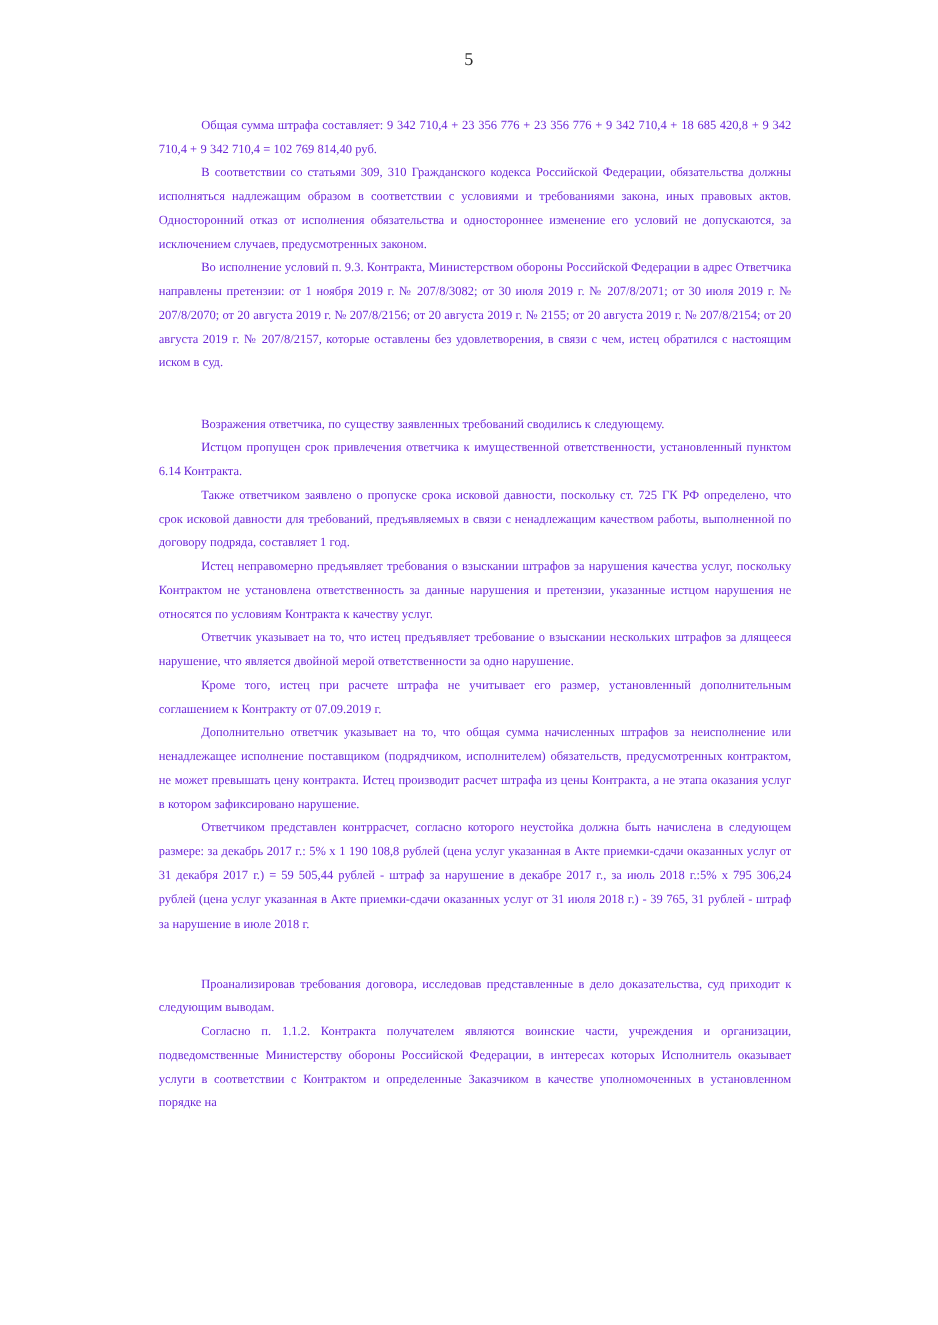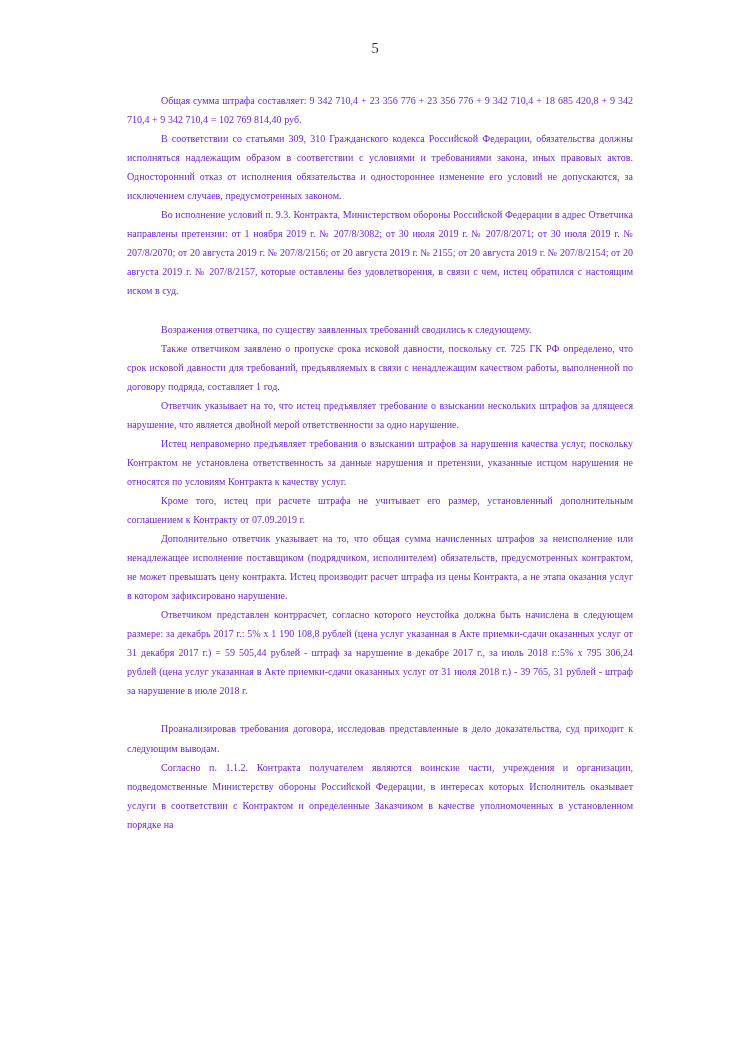--- a/index.html
+++ b/index.html
@@ -43,46 +43,47 @@
     font-size: 10px;
     line-height: 19.05px;
     text-align: justify;
     text-justify: inter-word;
     text-indent: 34px;
     color: #6d28d9;
     hyphens: none;
     word-spacing: 0.1px;
   }
   p.para.gap-before {
-    margin-top: 19px;
+    margin-top: 29px;
   }
 </style>
 </head>
 <body>
 
 <div class="page">
 
   <div class="page-number">5</div>
 
   <div class="body-area">
 
     <p class="para">Общая сумма штрафа составляет: 9 342 710,4 + 23 356 776 + 23 356 776 + 9 342 710,4 + 18 685 420,8 + 9 342 710,4 + 9 342 710,4 = 102 769 814,40 руб.</p>
 
     <p class="para">В соответствии со статьями 309, 310 Гражданского кодекса Российской Федерации, обязательства должны исполняться надлежащим образом в соответствии с условиями и требованиями закона, иных правовых актов. Односторонний отказ от исполнения обязательства и одностороннее изменение его условий не допускаются, за исключением случаев, предусмотренных законом.</p>
 
     <p class="para">Во исполнение условий п. 9.3. Контракта, Министерством обороны Российской Федерации в адрес Ответчика направлены претензии: от 1 ноября 2019 г. № 207/8/3082; от 30 июля 2019 г. № 207/8/2071; от 30 июля 2019 г. № 207/8/2070; от 20 августа 2019 г. № 207/8/2156; от 20 августа 2019 г. № 2155; от 20 августа 2019 г. № 207/8/2154; от 20 августа 2019 г. № 207/8/2157, которые оставлены без удовлетворения, в связи с чем, истец обратился с настоящим иском в суд.</p>
 
     <p class="para gap-before">Возражения ответчика, по существу заявленных требований сводились к следующему.</p>
 
+    <p class="para">Истцом пропущен срок привлечения ответчика к имущественной ответственности, установленный пунктом 6.14 Контракта.</p>
 
     <p class="para">Также ответчиком заявлено о пропуске срока исковой давности, поскольку ст. 725 ГК РФ определено, что срок исковой давности для требований, предъявляемых в связи с ненадлежащим качеством работы, выполненной по договору подряда, составляет 1 год.</p>
 
+    <p class="para">Истец неправомерно предъявляет требования о взыскании штрафов за нарушения качества услуг, поскольку Контрактом не установлена ответственность за данные нарушения и претензии, указанные истцом нарушения не относятся по условиям Контракта к качеству услуг.</p>
+
     <p class="para">Ответчик указывает на то, что истец предъявляет требование о взыскании нескольких штрафов за длящееся нарушение, что является двойной мерой ответственности за одно нарушение.</p>
-
-    <p class="para">Истец неправомерно предъявляет требования о взыскании штрафов за нарушения качества услуг, поскольку Контрактом не установлена ответственность за данные нарушения и претензии, указанные истцом нарушения не относятся по условиям Контракта к качеству услуг.</p>
 
     <p class="para">Кроме того, истец при расчете штрафа не учитывает его размер, установленный дополнительным соглашением к Контракту от 07.09.2019 г.</p>
 
     <p class="para">Дополнительно ответчик указывает на то, что общая сумма начисленных штрафов за неисполнение или ненадлежащее исполнение поставщиком (подрядчиком, исполнителем) обязательств, предусмотренных контрактом, не может превышать цену контракта. Истец производит расчет штрафа из цены Контракта, а не этапа оказания услуг в котором зафиксировано нарушение.</p>
 
     <p class="para">Ответчиком представлен контррасчет, согласно которого неустойка  должна быть начислена в следующем размере: за декабрь 2017 г.: 5% х 1 190 108,8 рублей (цена услуг указанная в Акте приемки-сдачи оказанных услуг от 31 декабря 2017 г.) = 59 505,44 рублей - штраф за нарушение в декабре 2017 г., за июль 2018 г.:5% х 795 306,24 рублей (цена услуг указанная в Акте приемки-сдачи оказанных услуг от 31 июля 2018 г.) - 39 765, 31 рублей - штраф за нарушение в июле 2018 г.</p>
 
     <p class="para gap-before">Проанализировав требования договора, исследовав представленные в дело доказательства, суд приходит к следующим выводам.</p>
 
     <p class="para">Согласно п. 1.1.2. Контракта получателем являются воинские части, учреждения и организации, подведомственные Министерству обороны Российской Федерации, в интересах которых Исполнитель оказывает услуги в соответствии с Контрактом и определенные Заказчиком в качестве уполномоченных в установленном порядке на</p>

